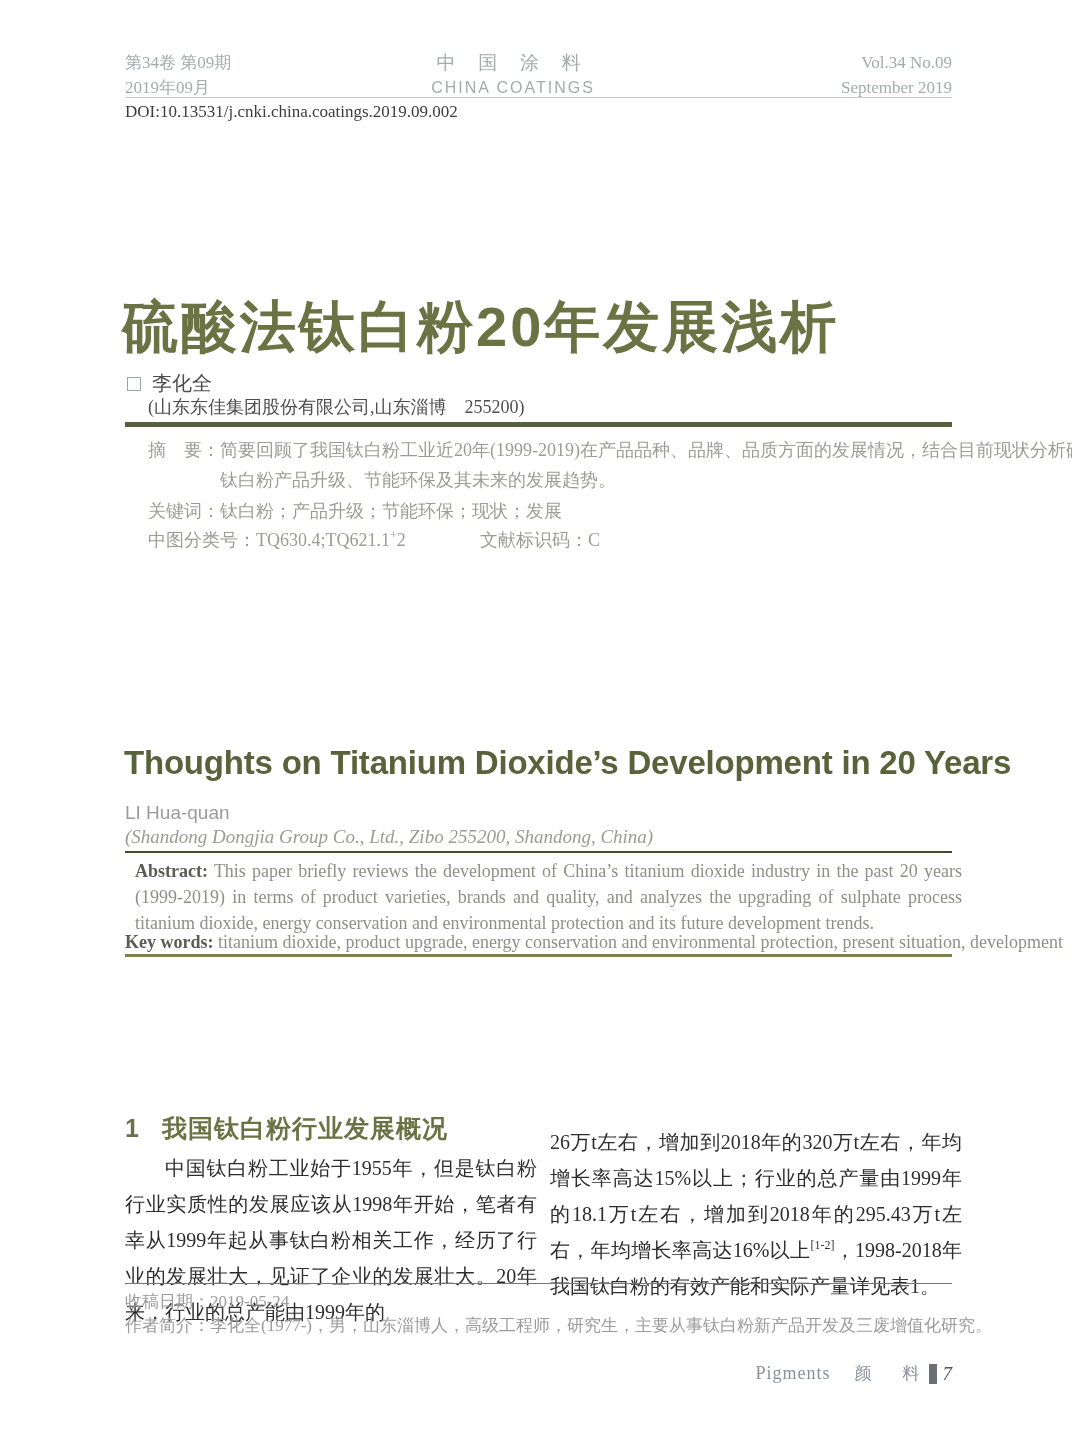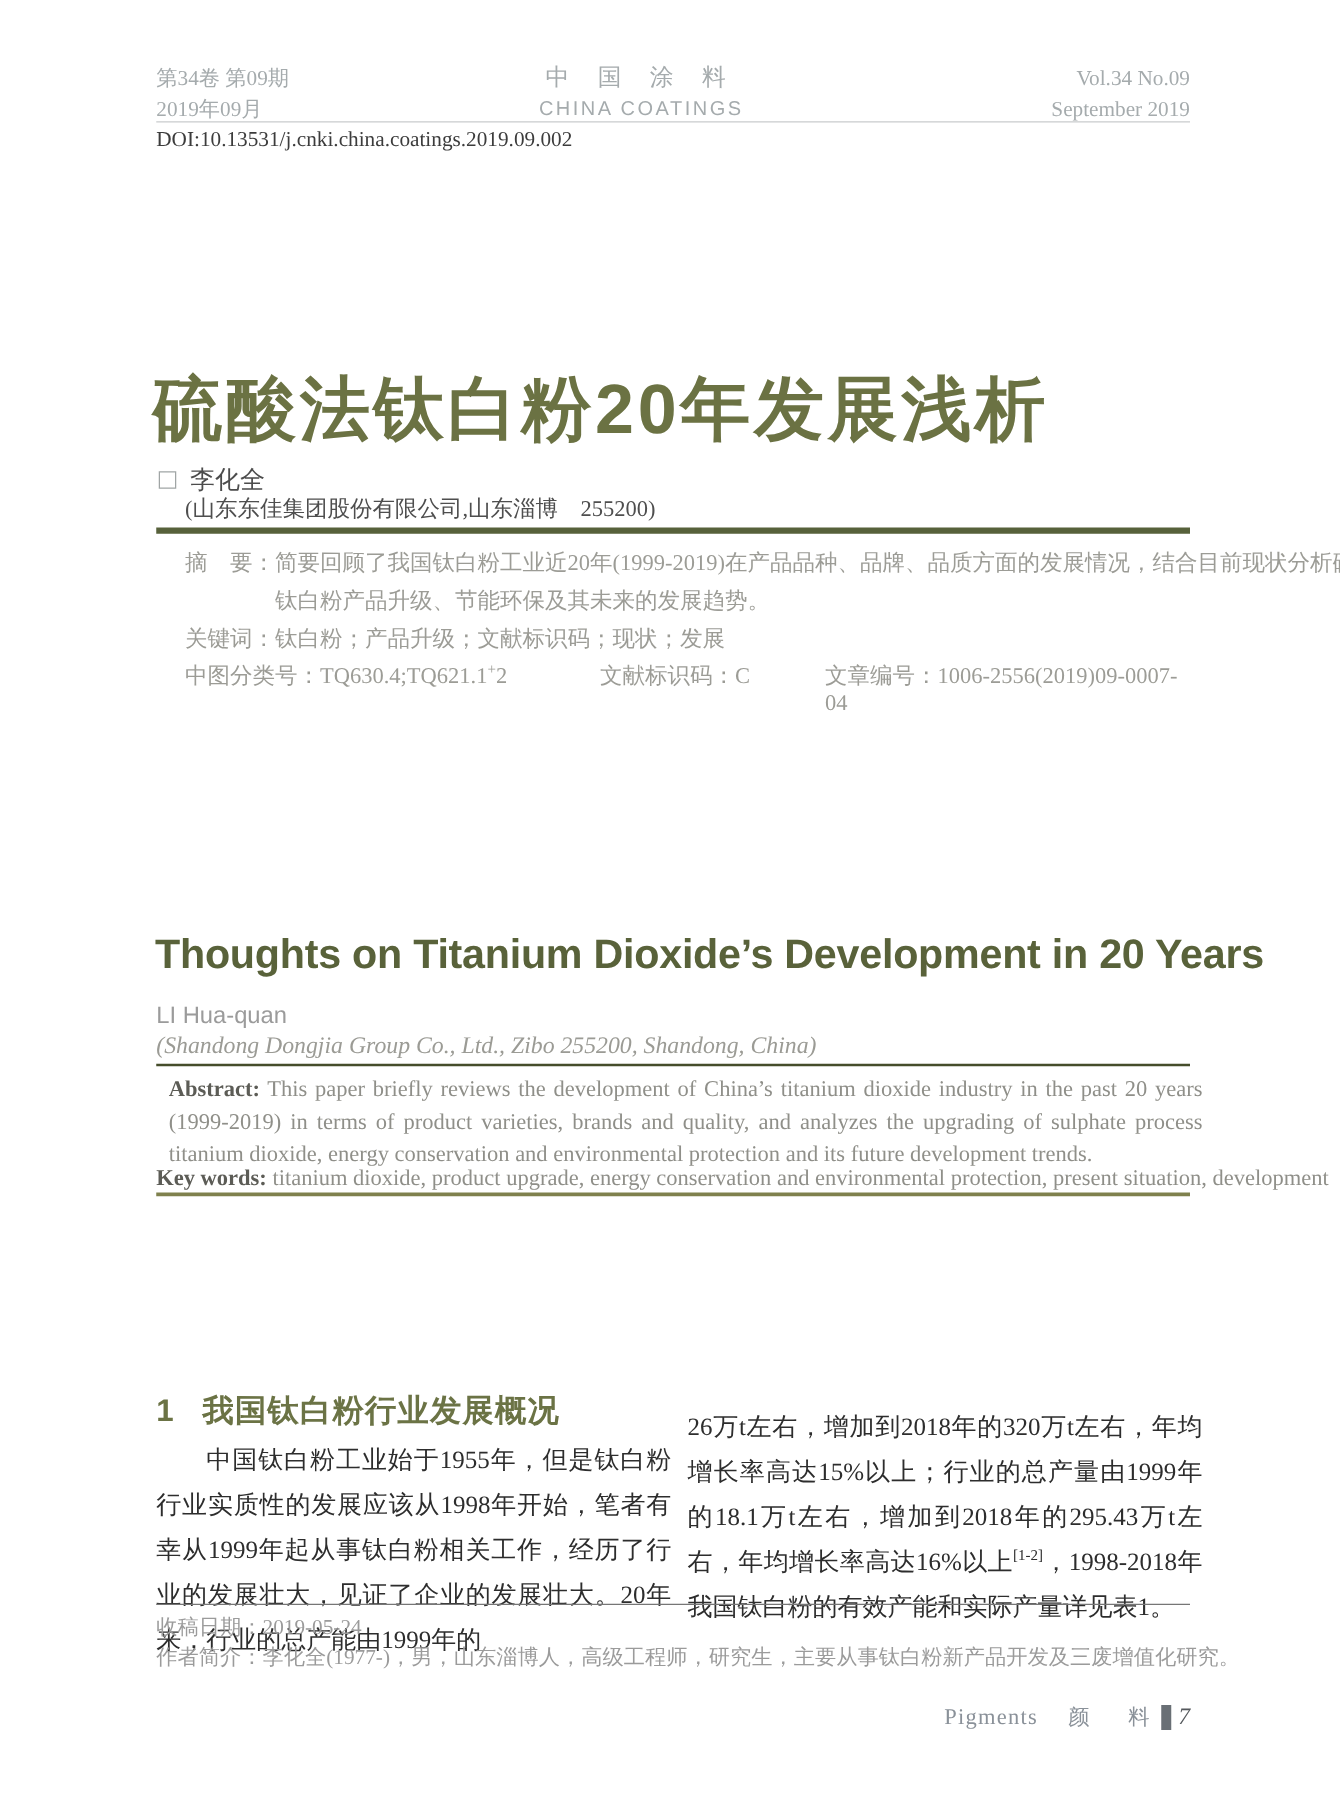--- a/index.html
+++ b/index.html
@@ -95,25 +95,24 @@
   <span>李化全</span>
 </div>
 <div class="abs" id="affil-cn">(山东东佳集团股份有限公司,山东淄博　255200)</div>
 
 <div class="abs" id="olive-bar"></div>
 
 <div class="abs gray-cn" id="abs-line1">
   <span>摘　要：</span><span>简要回顾了我国钛白粉工业近20年(1999-2019)在产品品种、品牌、品质方面的发展情况，结合目前现状分析硫酸法</span>
 </div>
 <div class="abs gray-cn" id="abs-line2">钛白粉产品升级、节能环保及其未来的发展趋势。</div>
-<div class="abs gray-cn" id="keywords-cn">关键词：钛白粉；产品升级；文献标识码；现状；发展</div>
+<div class="abs gray-cn" id="keywords-cn">关键词：钛白粉；产品升级；节能环保；现状；发展</div>
 <div class="abs gray-cn" id="clc-row">
   <span><span>中图分类号：TQ630.4;TQ621.1</span><sup>+</sup><span>2</span></span>
   <span class="seg2">文献标识码：C</span>
-  <span class="seg3">文章编号：1006-2556(2019)09-0007-04</span>
 </div>
 
 <h2 class="abs sans" id="title-en" style="margin:0;">Thoughts on Titanium Dioxide’s Development in 20 Years</h2>
 <div class="abs sans" id="author-en">LI Hua-quan</div>
 <div class="abs" id="affil-en">(Shandong Dongjia Group Co., Ltd., Zibo 255200, Shandong, China)</div>
 <div class="abs" id="rule-dark"></div>
 
 <div class="abs" id="abstract-en">
   <span class="lbl">Abstract:</span><span> This paper briefly reviews the development of China’s titanium dioxide industry in the past 20 years (1999-2019) in terms of product varieties, brands and quality, and analyzes the upgrading of sulphate process titanium dioxide, energy conservation and environmental protection and its future development trends.</span>
 </div>

